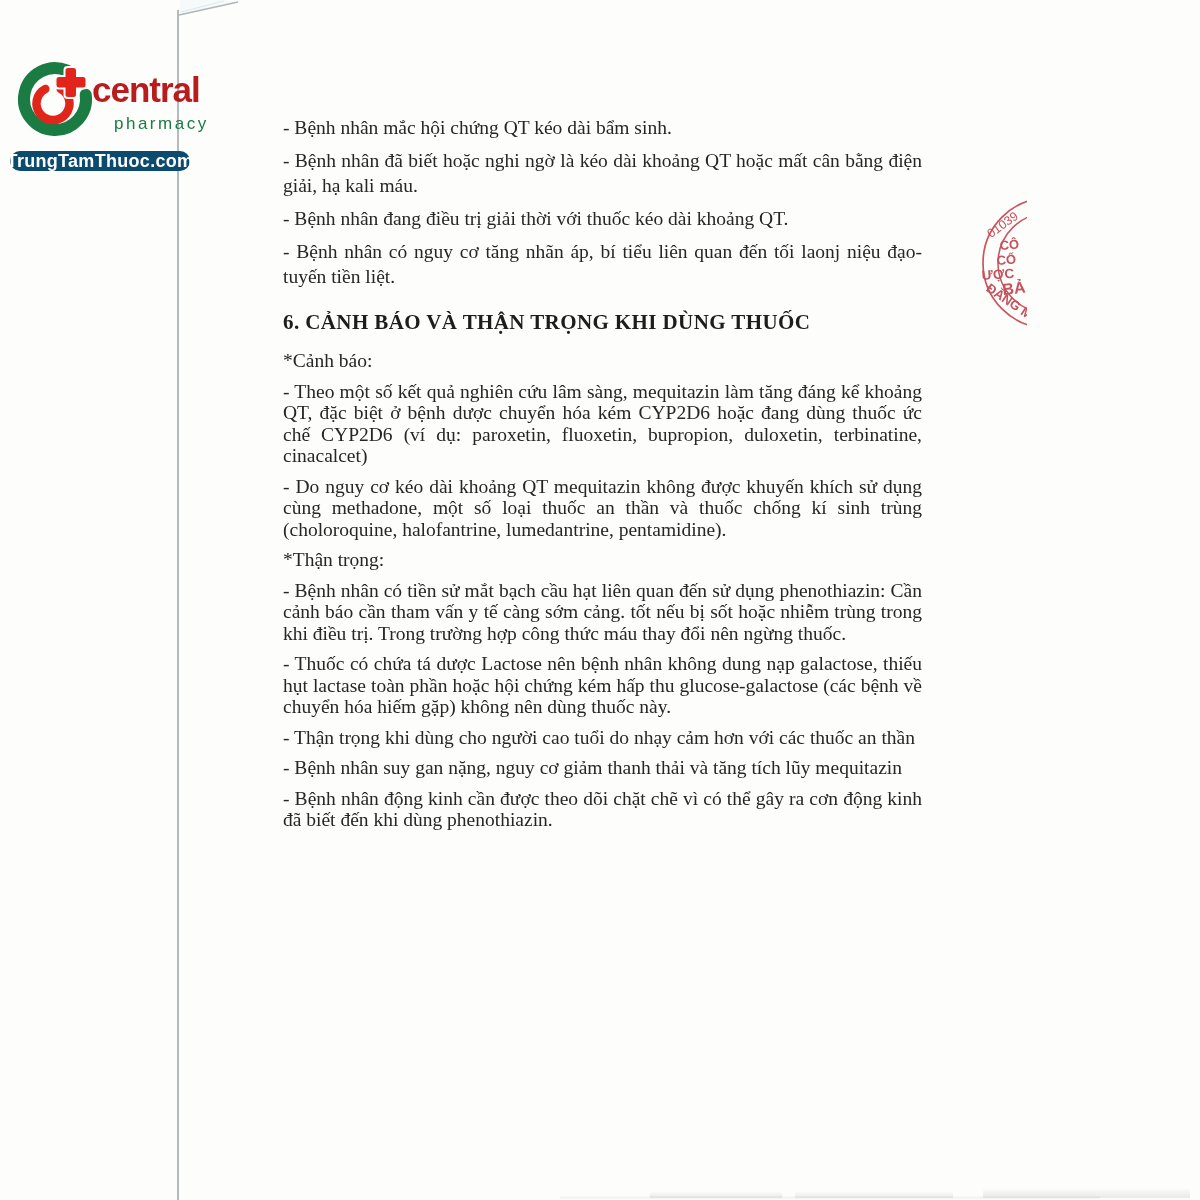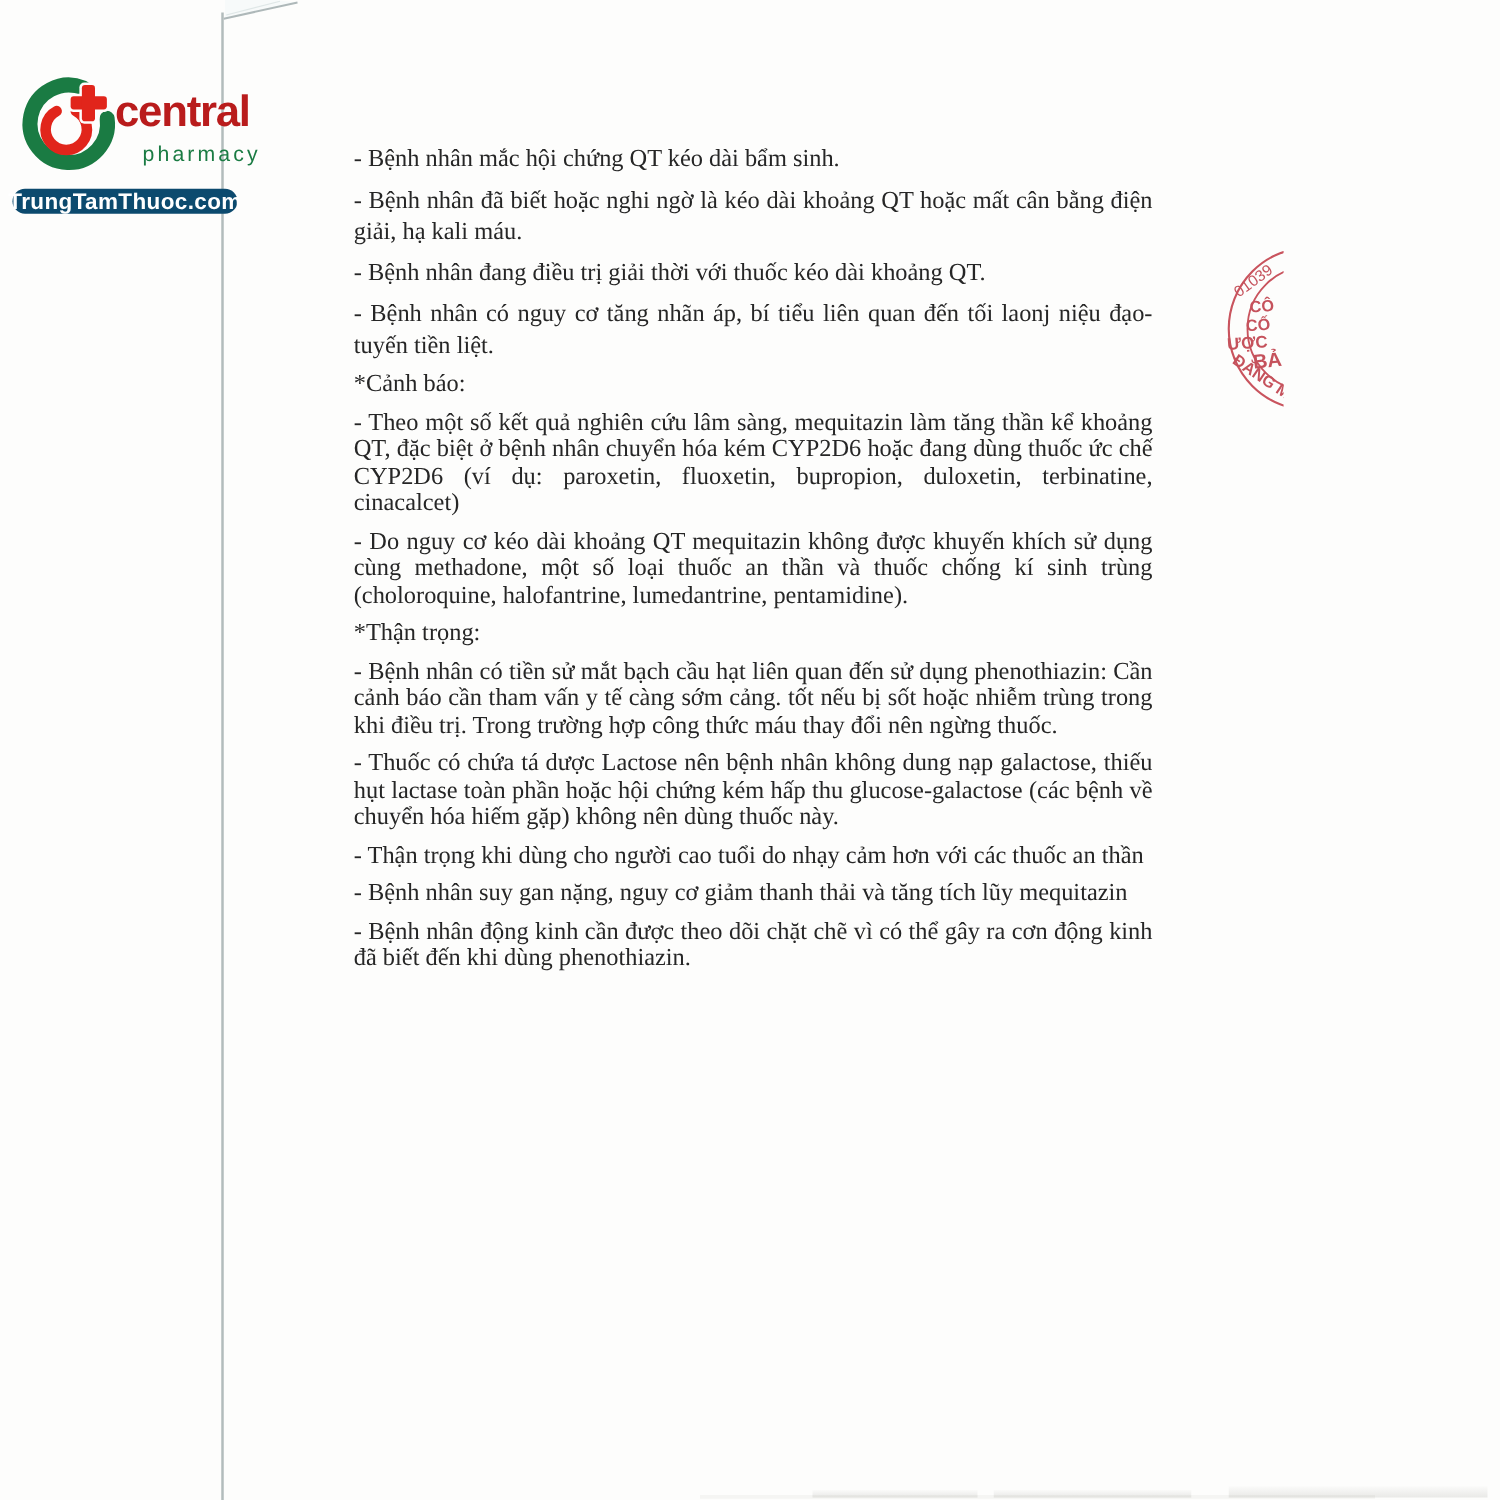--- a/index.html
+++ b/index.html
@@ -135,23 +135,24 @@
 
   <div class="doc">
     <div class="intro">
       <p>- Bệnh nhân mắc hội chứng QT kéo dài bẩm sinh.</p>
       <p>- Bệnh nhân đã biết hoặc nghi ngờ là kéo dài khoảng QT hoặc mất cân bằng điện giải, hạ kali máu.</p>
       <p>- Bệnh nhân đang điều trị giải thời với thuốc kéo dài khoảng QT.</p>
       <p>- Bệnh nhân có nguy cơ tăng nhãn áp, bí tiểu liên quan đến tối laonj niệu đạo- tuyến tiền liệt.</p>
     </div>
 
     <div class="sec">
+      <div class="sec-title">6. CẢNH BÁO VÀ THẬN TRỌNG KHI DÙNG THUỐC</div>
 
       <div class="sub-label">*Cảnh báo:</div>
-      <p>- Theo một số kết quả nghiên cứu lâm sàng, mequitazin làm tăng thần kể khoảng QT, đặc biệt ở bệnh nhân chuyển hóa kém CYP2D6 hoặc đang dùng thuốc ức chế CYP2D6 (ví dụ: paroxetin, fluoxetin, bupropion, duloxetin, terbinatine, cinacalcet)</p>
+      <p>- Theo một số kết quả nghiên cứu lâm sàng, mequitazin làm tăng đáng kể khoảng QT, đặc biệt ở bệnh dược chuyển hóa kém CYP2D6 hoặc đang dùng thuốc ức chế CYP2D6 (ví dụ: paroxetin, fluoxetin, bupropion, duloxetin, terbinatine, cinacalcet)</p>
       <p>- Do nguy cơ kéo dài khoảng QT mequitazin không được khuyến khích sử dụng cùng methadone, một số loại thuốc an thần và thuốc chống kí sinh trùng (choloroquine, halofantrine, lumedantrine, pentamidine).</p>
 
       <div class="sub-label">*Thận trọng:</div>
       <p>- Bệnh nhân có tiền sử mắt bạch cầu hạt liên quan đến sử dụng phenothiazin: Cần cảnh báo cần tham vấn y tế càng sớm cảng. tốt nếu bị sốt hoặc nhiễm trùng trong khi điều trị. Trong trường hợp công thức máu thay đổi nên ngừng thuốc.</p>
       <p>- Thuốc có chứa tá dược Lactose nên bệnh nhân không dung nạp galactose, thiếu hụt lactase toàn phần hoặc hội chứng kém hấp thu glucose-galactose (các bệnh về chuyển hóa hiếm gặp) không nên dùng thuốc này.</p>
       <p>- Thận trọng khi dùng cho người cao tuổi do nhạy cảm hơn với các thuốc an thần</p>
       <p>- Bệnh nhân suy gan nặng, nguy cơ giảm thanh thải và tăng tích lũy mequitazin</p>
       <p>- Bệnh nhân động kinh cần được theo dõi chặt chẽ vì có thể gây ra cơn động kinh đã biết đến khi dùng phenothiazin.</p>
     </div>
   </div>

